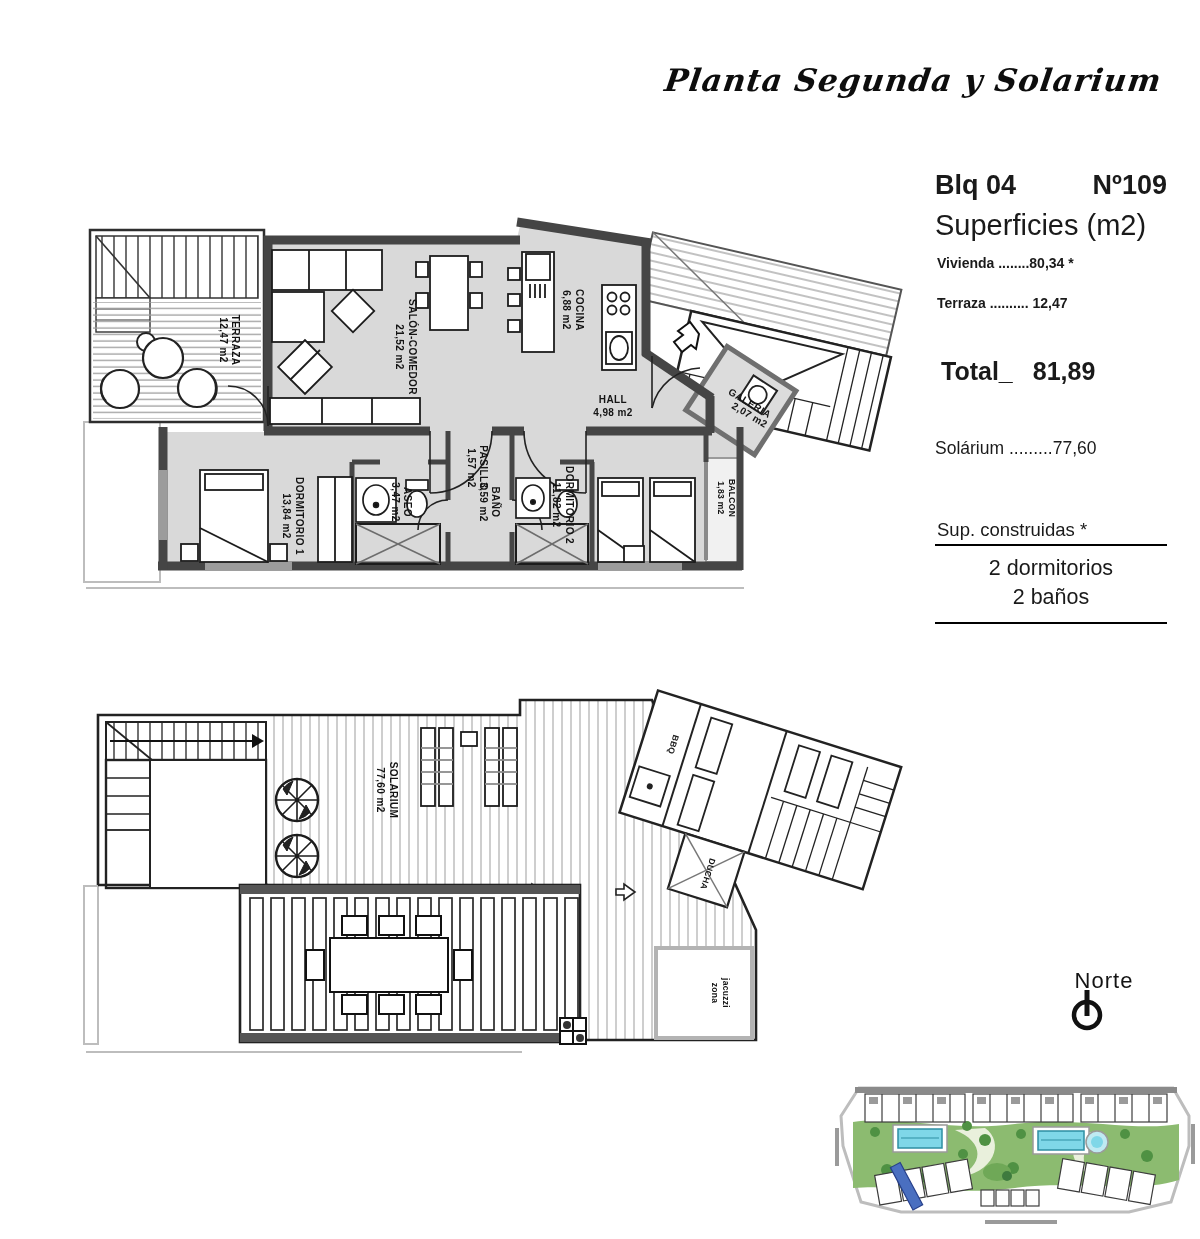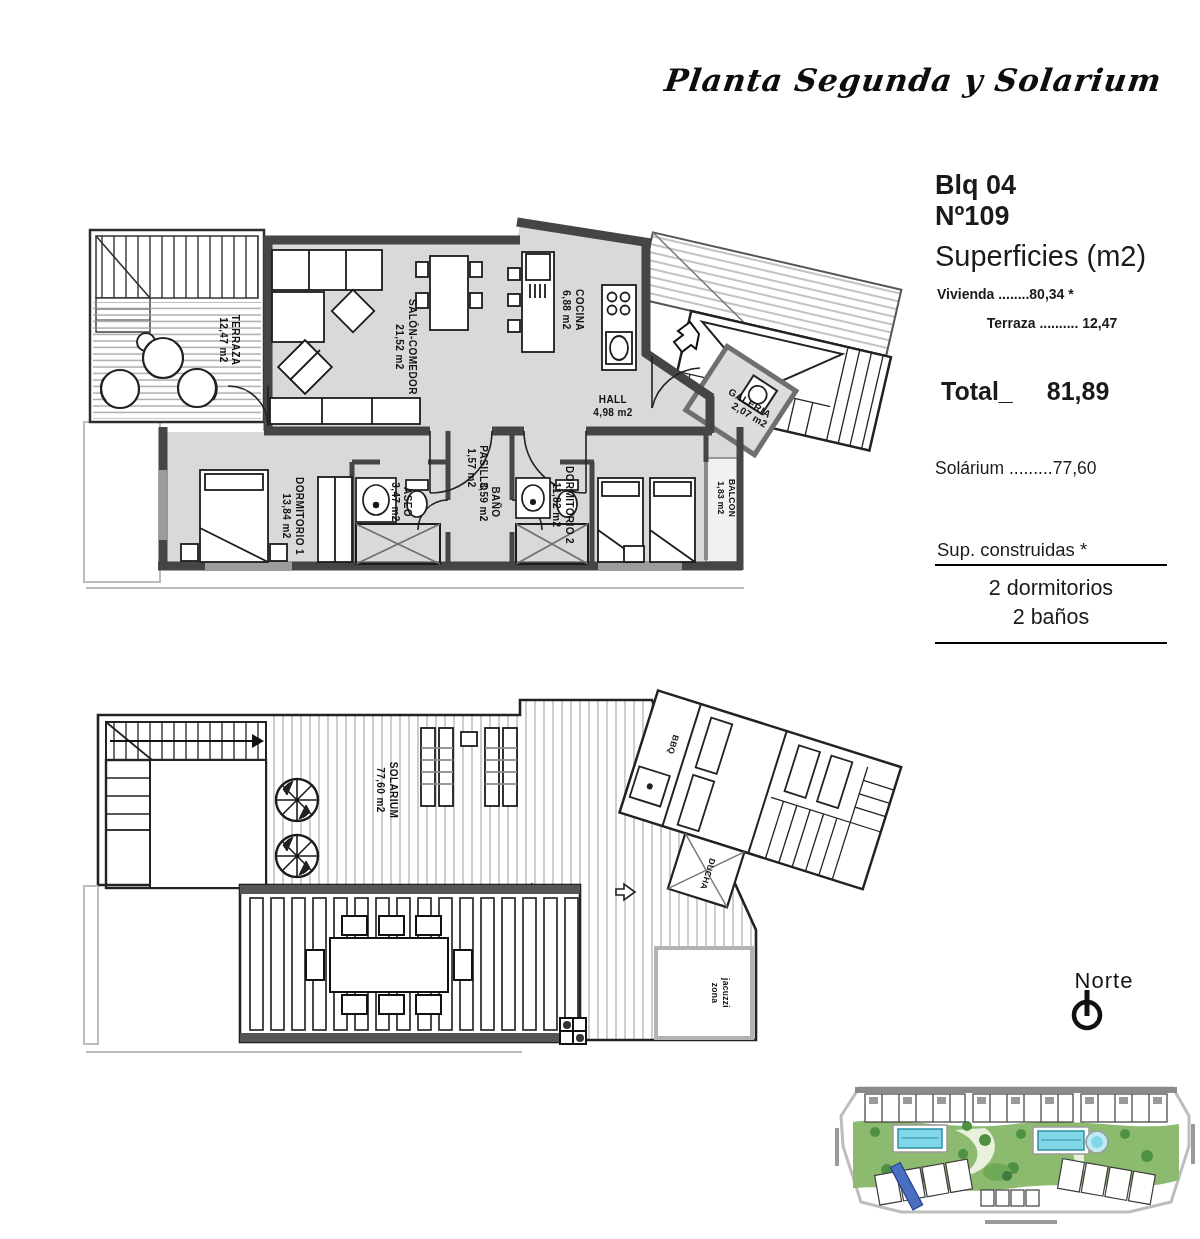--- a/index.html
+++ b/index.html
@@ -3,25 +3,25 @@
 <meta charset="utf-8">
 <style>
   html,body{margin:0;padding:0;background:#fff;}
   #page{position:relative;width:1200px;height:1239px;background:#ffffff;overflow:hidden;
         font-family:"Liberation Sans", sans-serif;color:#1a1a1a;}
   #plan-svg{position:absolute;left:0;top:0;}
   .title{position:absolute;top:62px;right:38px;font-family:"DejaVu Serif",serif;
          font-style:italic;font-weight:700;font-size:31px;letter-spacing:1px;color:#0d0d0d;
          transform:skewX(-8deg);}
   .info{position:absolute;left:935px;top:170px;width:232px;}
-  .info .row1{display:flex;justify-content:space-between;font-size:27px;font-weight:700;flex-direction:column;}
+  .info .row1{display:flex;justify-content:space-between;font-size:27px;font-weight:700;}
   .info .surf{font-size:29px;margin-top:8px;}
   .info .line{font-size:14px;margin-top:13px;padding-left:2px;font-weight:bold;}
-  .info .line+.line{margin-top:13px;text-align:center;}
-  .info .total{display:flex;gap:34px;font-size:25px;font-weight:700;margin-top:46px;padding-left:6px;}
+  .info .line+.line{margin-top:24px;}
+  .info .total{display:flex;gap:20px;font-size:25px;font-weight:700;margin-top:46px;padding-left:6px;}
   .info .sol{font-size:17.5px;margin-top:52px;}
   .info .sup{font-size:18.5px;margin-top:60px;padding:0 2px 3px 2px;border-bottom:2.5px solid #000;}
   .info .beds{border-bottom:2.5px solid #000;padding:8px 2px 10px 2px;text-align:center;
               font-size:21.5px;line-height:1.35;}
   svg text{font-family:"Liberation Sans",sans-serif;font-weight:700;fill:#141414;}
   .rl{font-size:10px;letter-spacing:.4px;}
   .rs{font-size:8.5px;letter-spacing:.3px;}
   .north-label{font-size:22px;font-weight:400;letter-spacing:1px;}
 </style>
 </head>

